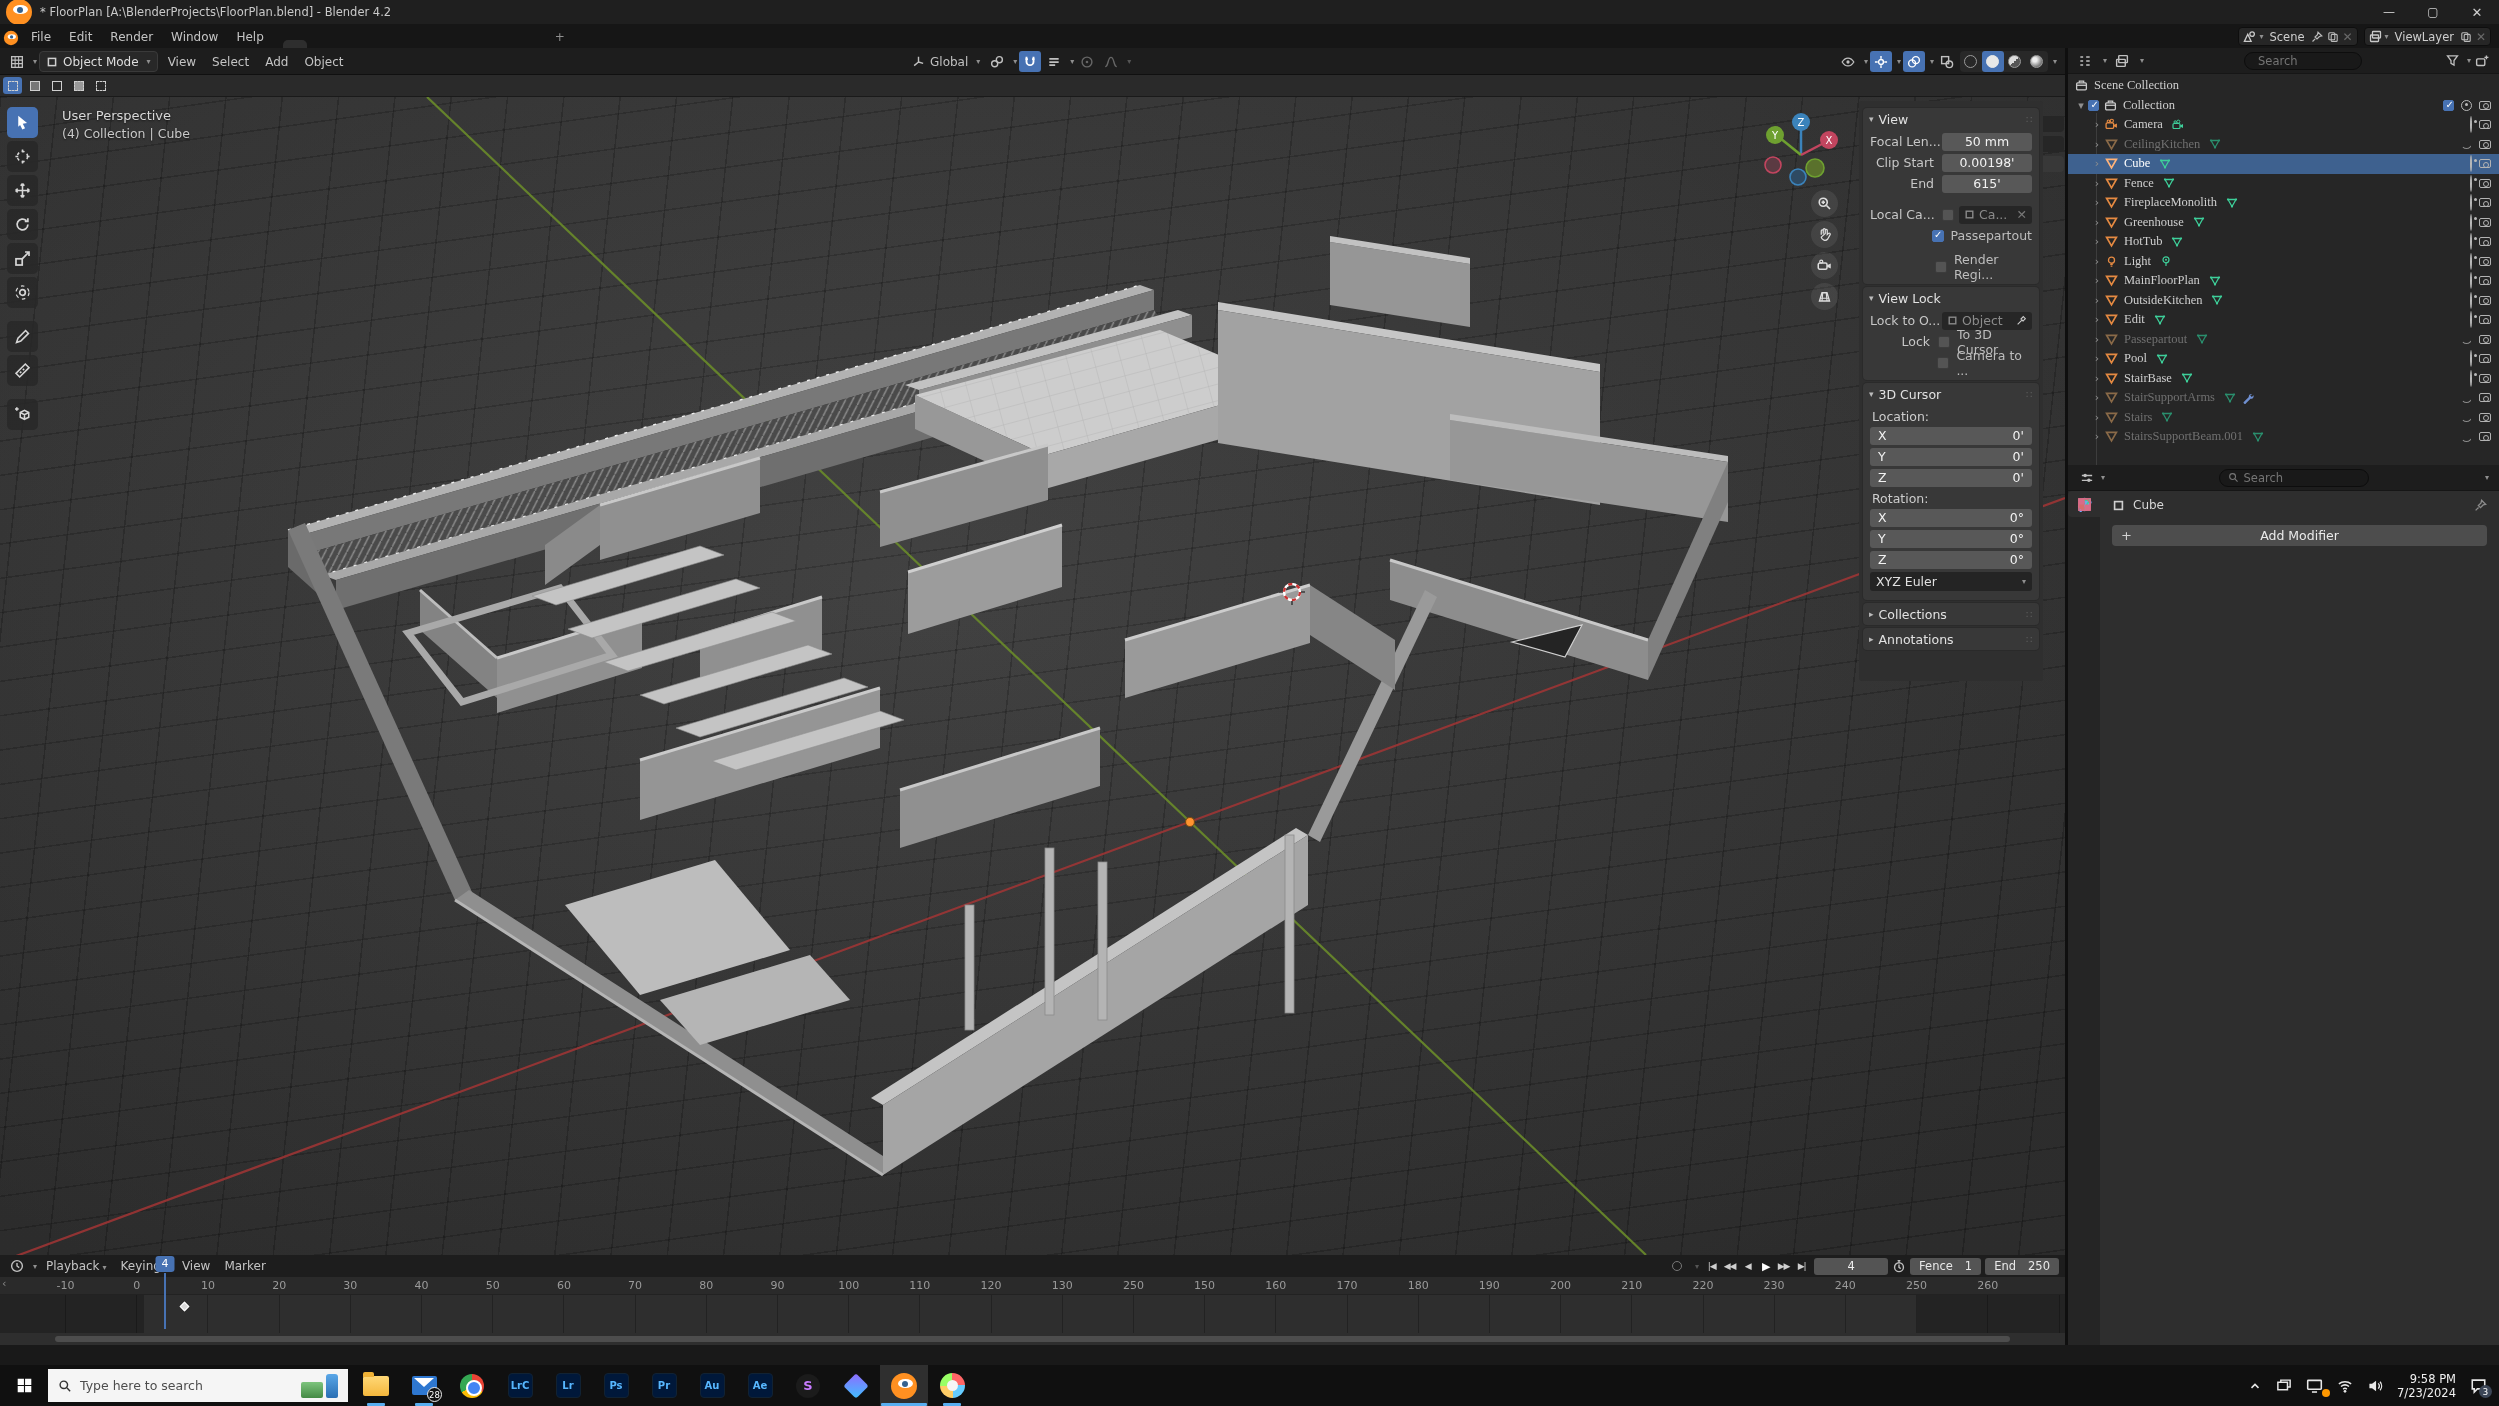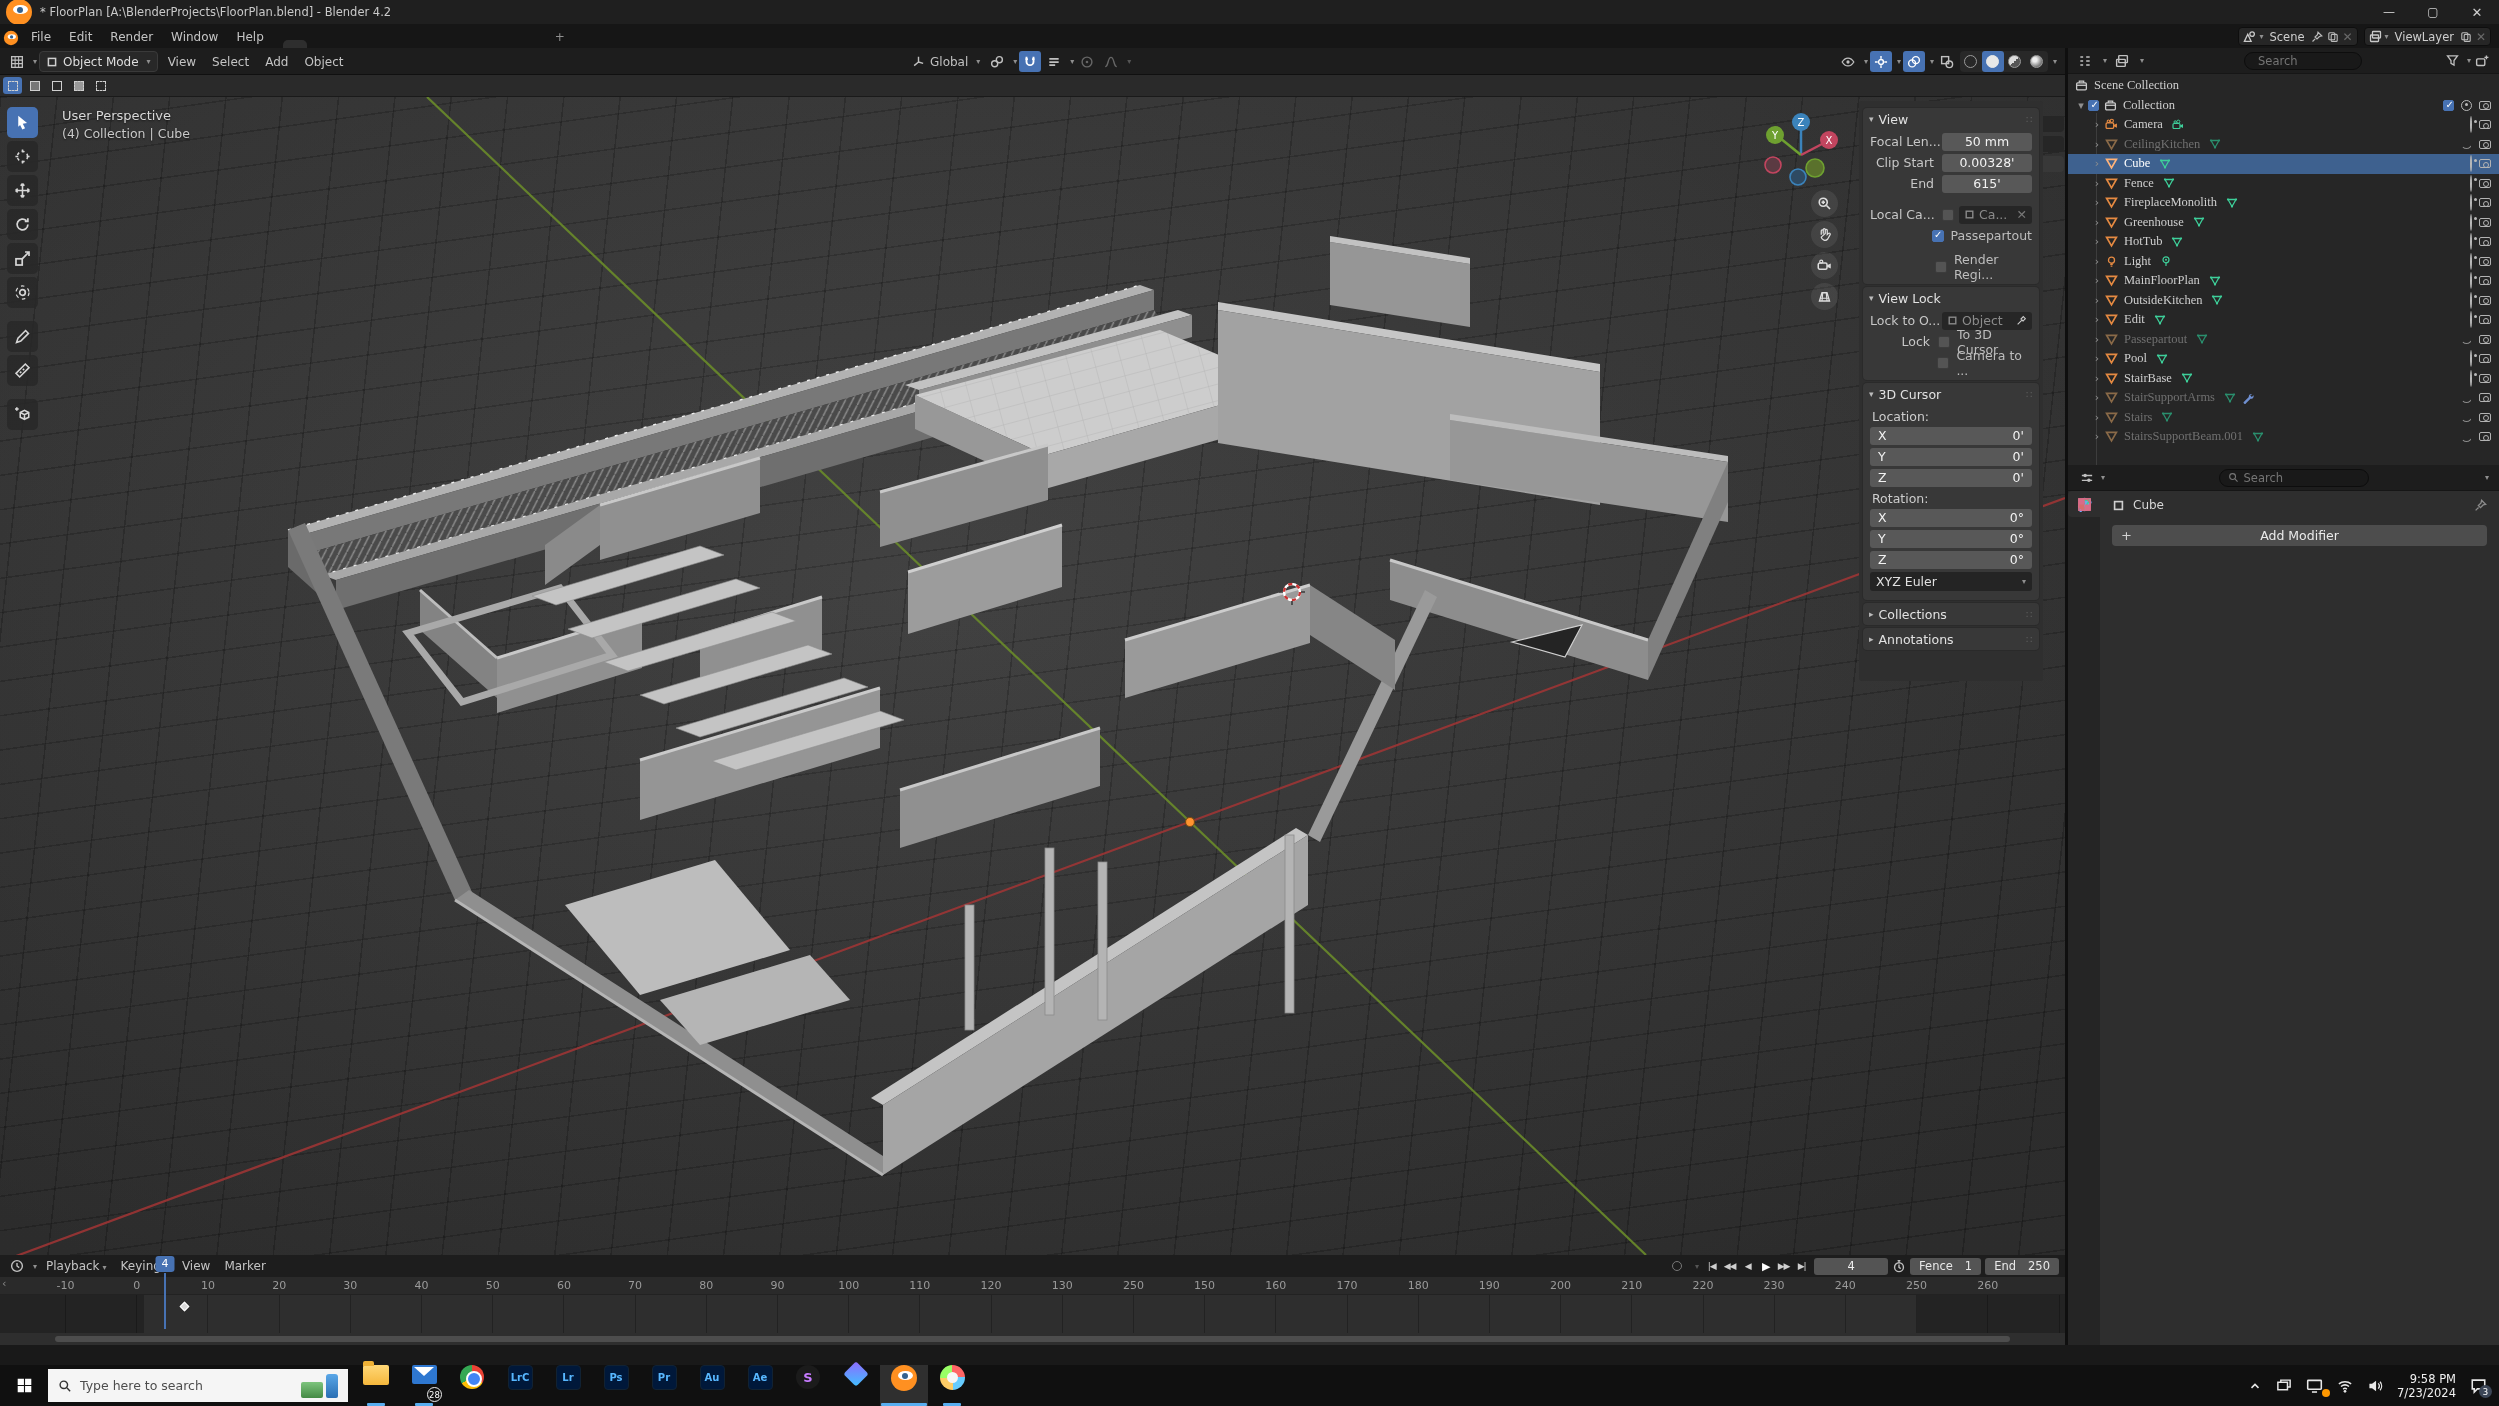--- a/index.html
+++ b/index.html
@@ -160,21 +160,21 @@
   #sb-right { position:absolute; right:10px; top:0; height:20px; display:flex; align-items:center; gap:7px; color:#8d8d8d; }
 
   
   #taskbar { left:0; top:1365px; width:2499px; height:41px; background:#101010; }
   #startbtn { position:absolute; left:0; top:0; width:48px; height:41px; display:flex; align-items:center; justify-content:center; color:#fff; }
   #tsearch { position:absolute; left:48px; top:4px; width:300px; height:33px; background:#f5f5f5; display:flex; align-items:center; padding:0 10px; gap:8px; color:#4d4d4d; }
   #tsearch .deco { margin-left:auto; display:flex; align-items:flex-end; gap:3px; }
   .deco-book { width:22px; height:16px; background:linear-gradient(#7dc47d,#448a44); border-radius:2px; }
   .deco-bottle { width:12px; height:24px; background:linear-gradient(#5aa7e8,#2b6fb3); border-radius:3px 3px 2px 2px; }
   #apps { position:absolute; left:352px; top:0; display:flex; }
-  .app { width:48px; height:41px; display:flex; justify-content:center; position:relative; }
+  .app { width:48px; height:41px; display:flex; align-items:center; justify-content:center; position:relative; }
   .app.f-active { background:#2f2f2f; }
   .app .ul { position:absolute; bottom:0; left:50%; transform:translateX(-50%); width:18px; height:3px; background:#58aef0; border-radius:1px; display:none; }
   .app.k-folder .ul, .app.k-mail .ul, .app.k-palette .ul { display:block; }
   .app.k-blender .ul { display:block; width:46px; }
   .appbadge { position:absolute; right:6px; bottom:4px; min-width:15px; height:15px; border-radius:50%; background:#111; border:1px solid #eee; color:#fff; font-size:8.5px; display:flex; align-items:center; justify-content:center; }
   .ic-folder { width:26px; height:20px; background:linear-gradient(#ffd877,#f5b73c); border-radius:2px; position:relative; }
   .ic-folder::before { content:""; position:absolute; left:0; top:-4px; width:11px; height:5px; background:#f0b236; border-radius:2px 2px 0 0; }
   .ic-mail { width:25px; height:19px; background:#2e77d0; border-radius:2px; position:relative; }
   .ic-mail::after { content:""; position:absolute; left:2px; top:2px; border-left:10.5px solid transparent; border-right:10.5px solid transparent; border-top:9px solid #fff; }
   .ic-chrome { width:24px; height:24px; border-radius:50%; background:conic-gradient(#ea4335 0 33%, #fbbc05 33% 66%, #34a853 66% 100%); position:relative; }
@@ -831,21 +831,21 @@
             <span class="tri">▾</span>
             <span>View</span>
             <span class="grip">∷</span>
           </div>
         <div class="nrow">
             <span class="nlabel">Focal Len...</span>
             <span class="nfield">50 mm</span>
           </div>
         <div class="nrow">
             <span class="nlabel">Clip Start</span>
-            <span class="nfield">0.00328'</span>
+            <span class="nfield">0.00198'</span>
           </div>
         <div class="nrow">
             <span class="nlabel">End</span>
             <span class="nfield">615'</span>
           </div>
         <div class="nrow" style="margin-top:12px">
           <span class="nlabel">Local Ca...</span>
           <span class="cb"></span>
           <span class="nfield darkfield" style="margin-left:5px">
             <svg class="ic" width="11" height="11">

